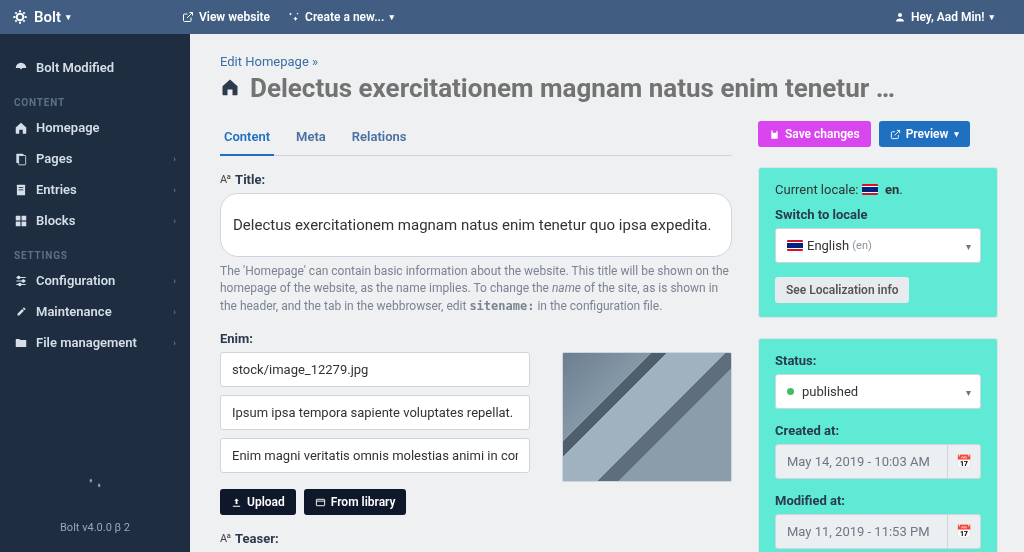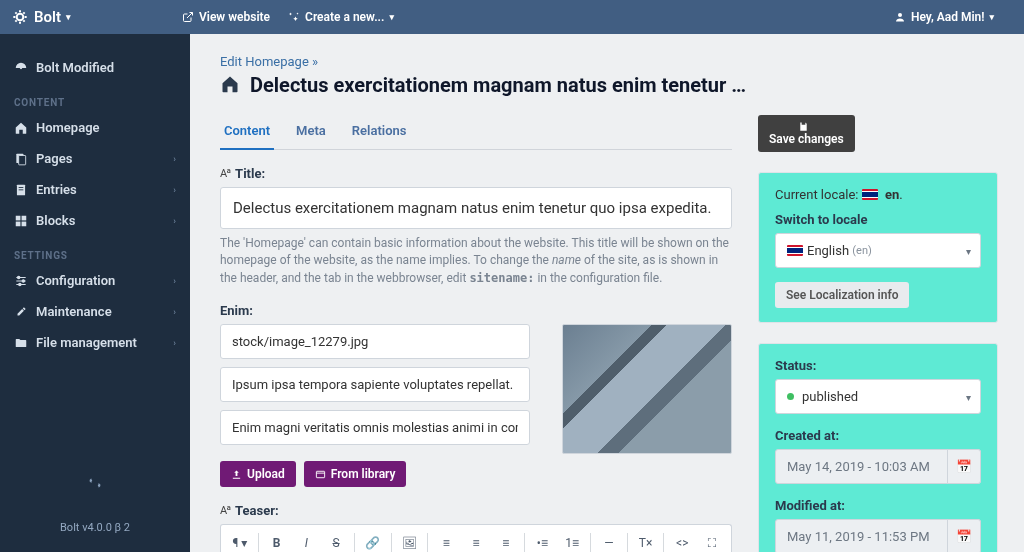--- a/index.html
+++ b/index.html
@@ -19,48 +19,48 @@
 .sidebar .sb-item .chev { margin-left: auto; font-size: 9px; color: #6b7f98; }
 .sidebar .sb-section { padding: 14px 14px 4px; font-size: 10px; letter-spacing: 0.8px; color: #5e7089; font-weight: 700; }
 .sidebar .sb-spacer { flex: 1; }
 .sidebar .sb-swap { text-align: center; padding: 10px 0; color: #8aa0bb; }
 .sidebar .sb-version { text-align: center; padding: 18px 0; font-size: 11px; color: #94a8c1; }
 
 .main { flex: 1; overflow: auto; padding: 20px 26px 40px 30px; }
 .breadcrumb { font-size: 13px; color: #3a6fa5; margin-bottom: 4px; }
 .page-title-row { display: flex; align-items: center; margin-bottom: 18px; }
 .page-title-row .ico { margin-right: 10px; color: #2b3a4d; }
-.page-title { font-size: 20px; font-weight: 700; color: #0f172a; }
+.page-title { font-size: 26px; font-weight: 700; color: #737373; }
 
 .columns { display: flex; gap: 26px; }
 .col-left { flex: 1; min-width: 0; }
 .col-right { width: 240px; flex-shrink: 0; }
 
 .tabs { display: flex; border-bottom: 1px solid #d0d4da; margin-bottom: 16px; }
 .tab { padding: 8px 4px 10px; margin-right: 18px; font-size: 13px; font-weight: 600; color: #4a6fa1; cursor: pointer; }
 .tab.active { color: #1f70c1; border-bottom: 2px solid #1f70c1; margin-bottom: -1px; }
 
 .field-label { font-weight: 700; color: #2b3a4d; font-size: 13px; margin-bottom: 6px; display: flex; align-items: center; }
 .field-label .pre-ico { margin-right: 5px; color: #444; font-weight: 400; letter-spacing: -1px; font-size: 11px; }
 .input, .select { width: 100%; padding: 9px 11px; border: 1px solid #cfd5dc; border-radius: 3px; font-size: 13px; background: #fff; color: #333; }
-.input.big { font-size: 15px; padding: 11px 12px; }
+.input.big { font-size: 15px; padding: 22px 12px; border-radius: 18px; }
 .input[readonly], .input.muted { background: #eceff2; color: #6d7783; }
 .help { font-size: 12px; color: #7a8491; margin-top: 6px; line-height: 1.45; }
 .help .em { font-style: italic; }
 .help code { font-family: monospace; font-weight: bold; }
 .field { margin-bottom: 16px; }
 
 .image-row { display: flex; gap: 32px; }
 .image-inputs { flex: 1; display: flex; flex-direction: column; gap: 8px; }
 .image-thumb { width: 170px; height: 130px; background: #7a8fa0; border: 1px solid #cfd5dc; border-radius: 2px; background-image: linear-gradient(135deg,#6b7f91 0%,#8699a8 30%,#4f5e6b 30%,#4f5e6b 35%,#a0b1c0 35%,#a0b1c0 55%,#5e6e7c 55%,#5e6e7c 62%,#8b9daa 62%); background-size: cover; }
 
 .btn { display: inline-flex; align-items: center; padding: 6px 11px; border-radius: 3px; font-size: 12px; font-weight: 600; cursor: pointer; border: none; color: #fff; }
 .btn svg, .btn .ico { margin-right: 5px; }
-.btn-teal { background: #701a75; justify-content: flex-end; }
-.btn-green { background: #404040; flex-direction: column; }
+.btn-teal { background: #0f172a; justify-content: flex-end; }
+.btn-green { background: #d946ef; }
 .btn-blue { background: #1f70c1; }
 .btn-light { background: #e8ebee; color: #555; }
 .btn-caret::after { content: "▾"; margin-left: 6px; font-size: 9px; }
 .btn-row { display: flex; gap: 8px; margin-top: 8px; }
 
 .editor-toolbar { display: flex; align-items: center; background: #fff; border: 1px solid #cfd5dc; border-bottom: none; border-radius: 3px 3px 0 0; padding: 4px; }
 .tb-btn { width: 30px; height: 28px; display: flex; align-items: center; justify-content: center; color: #4d5a6b; cursor: pointer; font-size: 12px; border-radius: 2px; }
 .tb-sep { width: 1px; height: 20px; background: #d6dade; margin: 0 3px; }
 .tb-spacer { flex: 1; }
 
@@ -289,20 +289,26 @@
       </div>
 
       <div class="col-right">
         <div class="actions-row">
           <button class="btn btn-green">
             <svg width="11" height="11" viewBox="0 0 24 24" fill="#fff">
                 <path d="M5 3h11l3 3v15H5zM8 3v5h8V3M8 14h8v7H8z" fill="#fff" stroke="#6fb548" stroke-width="0"></path>
               </svg>
             <span>Save changes</span>
           </button>
+          <button class="btn btn-blue btn-caret">
+            <svg width="11" height="11" viewBox="0 0 24 24" fill="none" stroke="#fff" stroke-width="2">
+                <path d="M15 3h6v6M10 14L21 3M18 13v6a2 2 0 01-2 2H5a2 2 0 01-2-2V8a2 2 0 012-2h6"></path>
+              </svg>
+            <span>Preview</span>
+          </button>
         </div>
 
         <div class="panel">
           <div class="locale-line">
             <span>Current locale: </span><span class="flag"></span> <b>en</b>.
           </div>
           <div class="row-label">Switch to locale</div>
           <div class="select-row field">
             <div class="input" style="display:flex;align-items:center;">
               <span class="flag"></span>

